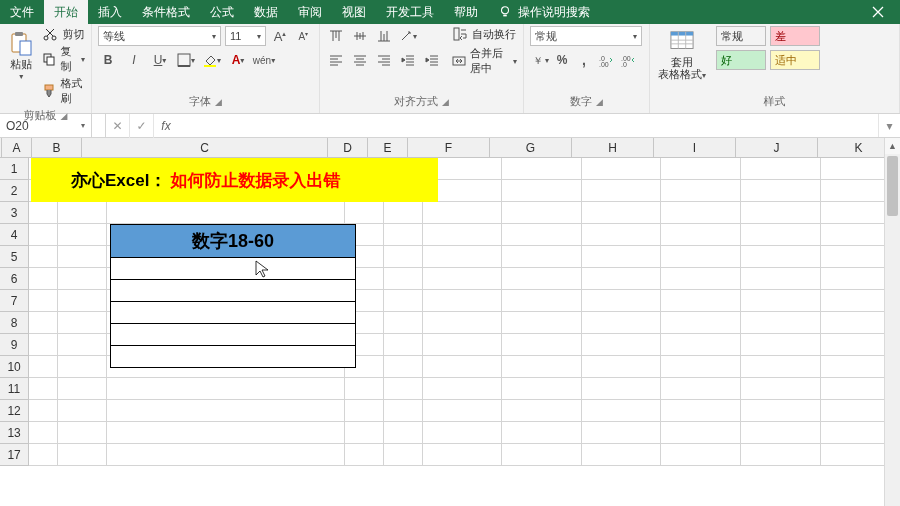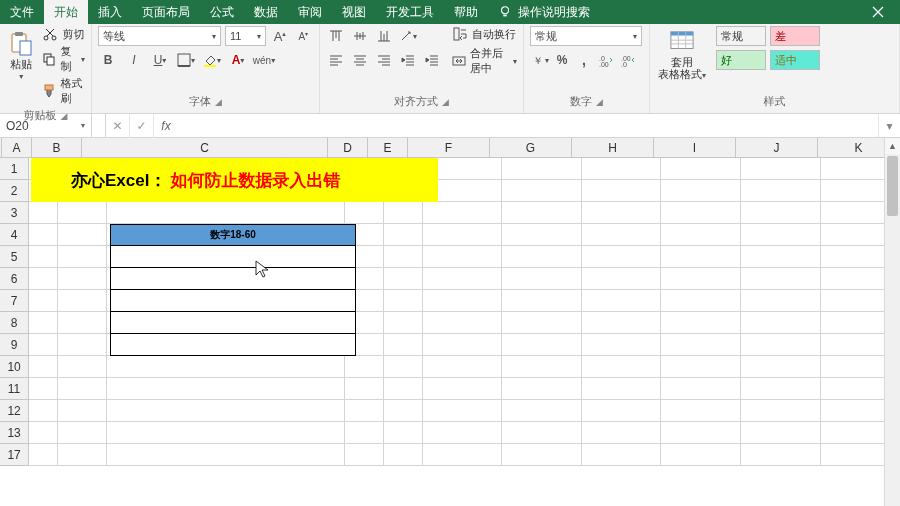--- a/index.html
+++ b/index.html
@@ -62,39 +62,39 @@
   
   .overlay { position:absolute; }
   .banner1 { left:31px; top:0; width:407px; height:43px; background:#ffff00; border:0; display:flex; align-items:center; padding-left:40px; font-size:17px; font-weight:bold; }
   .banner1 .black{ color:#000; }
   .banner1 .red{ color:#ff0000; margin-left:4px;}
   .banner2 { left:31px; top:240px; width:407px; height:38px; background:#ffff00; display:flex; align-items:center; padding-left:50px; font-size:16px; font-weight:bold;}
   .banner2 .black{color:#000;}
   .banner2 .red{color:#ff0000; margin-left:4px;}
   
   .table-box { position:absolute; left:110px; top:67px; width:246px; }
-  .table-box .thead { height:22px; background:#5b9bd5; border:1.5px solid #000; display:flex; align-items:center; justify-content:center; font-weight:bold; color:#000; font-size:10px;}
+  .table-box .thead { height:34px; background:#5b9bd5; border:1.5px solid #000; display:flex; align-items:center; justify-content:center; font-weight:bold; color:#000; font-size:18px;}
   .table-box .trow { height:22px; border:1.5px solid #000; border-top:none; background:#fff;}
   
   .cursor-overlay { position:absolute; left:255px; top:102px; width:16px; height:18px; }
   
   
   svg { display:block; }
   .scrollbar-v { position:absolute; right:0; top:138px; width:16px; bottom:0; background:#f0f0f0; border-left:1px solid #dadada;}
   .scroll-btn { height:16px; display:flex; align-items:center; justify-content:center; color:#666; font-size:9px; background:#f7f7f7;}
   .scroll-thumb { position:absolute; left:2px; right:2px; top:18px; height:60px; background:#c1c1c1; border-radius:2px;}
 </style>
 </head>
 <body>
 
 <div class="titlebar">
   <div class="tab">文件</div>
   <div class="tab active">开始</div>
   <div class="tab">插入</div>
-  <div class="tab">页面布局</div>
+  <div class="tab">条件格式</div>
   <div class="tab">公式</div>
   <div class="tab">数据</div>
   <div class="tab">审阅</div>
   <div class="tab">视图</div>
   <div class="tab">开发工具</div>
   <div class="tab">帮助</div>
   <div class="tell-me">
     <span class="bulb">
       <svg viewBox="0 0 16 16">
           <circle cx="8" cy="6" r="4" fill="none" stroke="#fff" stroke-width="1.2"></circle>
@@ -366,21 +366,21 @@
               <span>常规</span>
             </div>
           <div class="style-cell" style="background:#ffc7ce;color:#9c0006">
               <span>差</span>
             </div>
         </div>
         <div class="style-gallery">
           <div class="style-cell" style="background:#c6efce;color:#006100">
               <span>好</span>
             </div>
-          <div class="style-cell" style="background:#5eead4;color:#9c6500">
+          <div class="style-cell" style="background:#fef9c3;color:#9c6500">
               <span>适中</span>
             </div>
         </div>
       </div>
     </div>
     <div class="group-label">
         <span>样式</span>
       </div>
   </div>
 </div>

